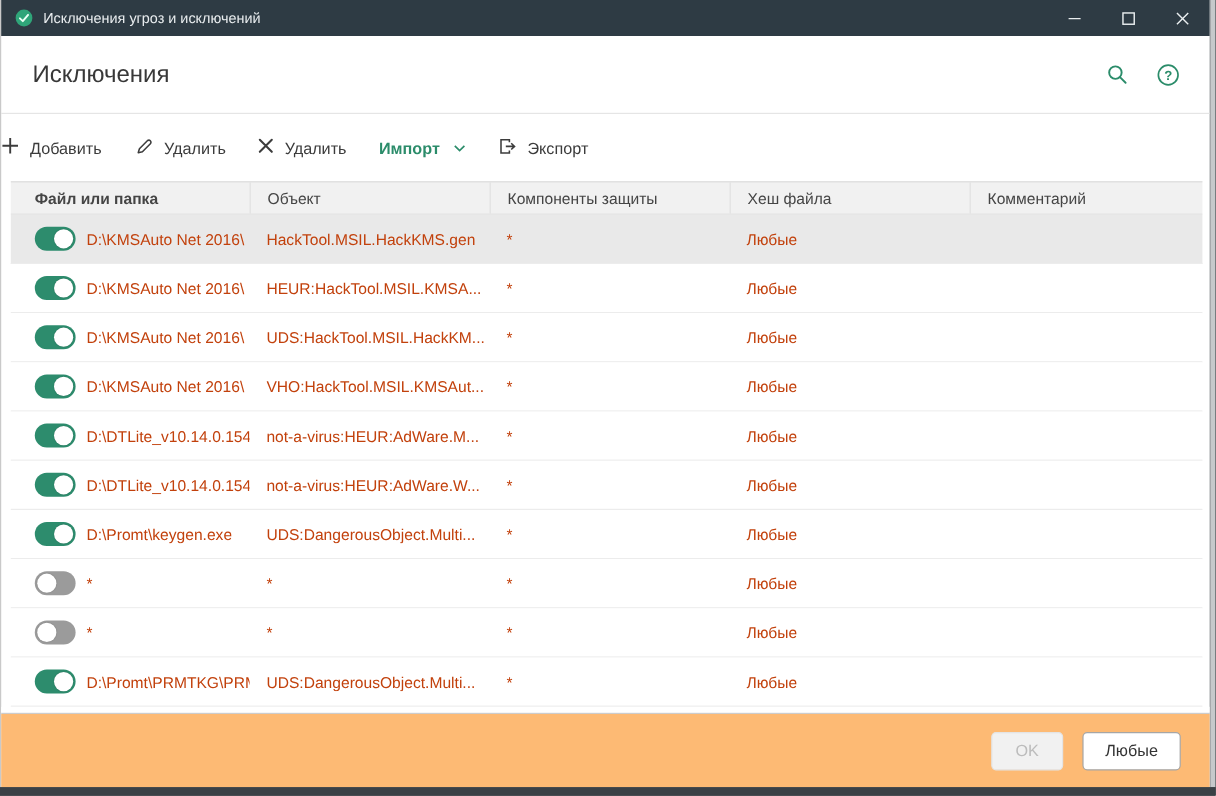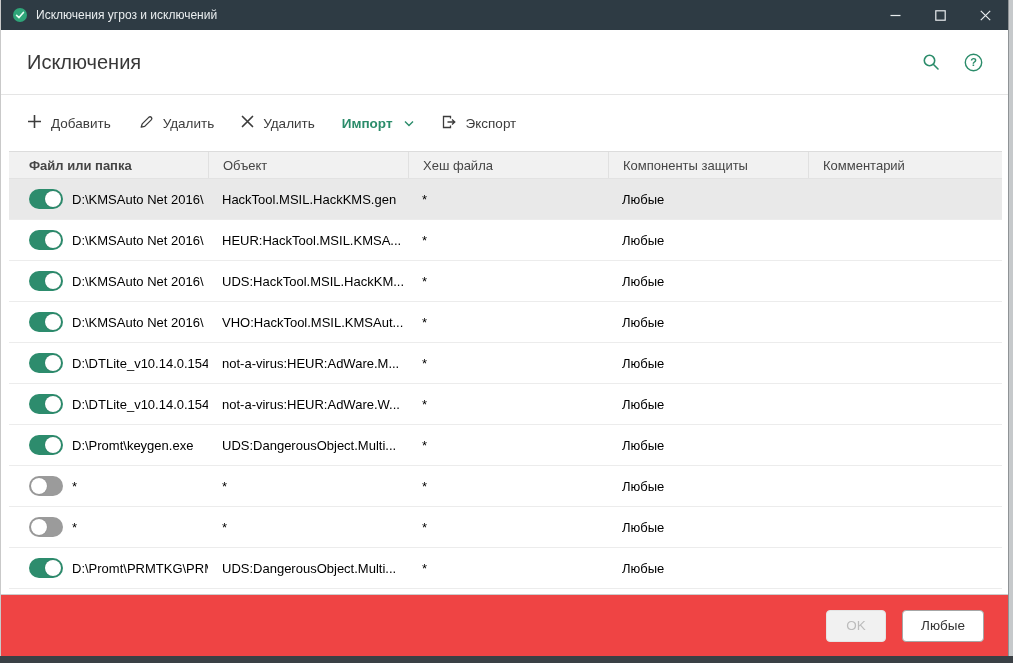--- a/index.html
+++ b/index.html
@@ -22,56 +22,56 @@
   .win-btn { width:45px; height:30px; display:flex; align-items:center; justify-content:center; cursor:default; }
 
   
   .page-header { height:65px; display:flex; align-items:center; padding:0 24px 0 26px;
     border-bottom:1px solid #e5e5e5; flex:0 0 auto; }
   .page-title { font-size:20px; font-weight:400; color:#383838; flex:1 1 auto; }
   .header-icons { display:flex; align-items:center; gap:20px; }
   .icon-btn { width:22px; height:22px; display:flex; align-items:center; justify-content:center; cursor:pointer; }
 
   
-  .toolbar { height:56px; display:flex; align-items:center; padding-left:26px; gap:27px; flex:0 0 auto; }
+  .toolbar { height:56px; display:flex; align-items:center; gap:27px; flex:0 0 auto; }
   .tool-btn { display:flex; align-items:center; gap:9px; background:none; border:none;
     font-family:inherit; font-size:13.5px; color:#3c3c3c; cursor:pointer; padding:0; }
   .tool-btn.green { color:#2b8c6a; }
   .tool-btn .chev { margin-left:2px; display:flex; }
 
   
   .table { flex:0 0 auto; margin:0 6px 0 8px; }
   .thead { display:grid; grid-template-columns:199px 200px 200px 200px 1fr;
     background:#f1f1f1; height:28px; border-top:1px solid #dcdcdc; border-bottom:1px solid #e2e2e2; }
   .th { display:flex; align-items:center; font-size:13px; color:#454545; padding-left:14px;
     white-space:nowrap; overflow:hidden; }
   .th:first-child { padding-left:20px;font-weight:bold; }
   .th + .th { border-left:1px solid #e0e0e0; }
 
   .tr { display:grid; grid-template-columns:199px 200px 200px 200px 1fr; height:41px;
     border-bottom:1px solid #ececec; background:#fff; cursor:default; }
   .tr.selected { background:#e9e9e9; }
   .td { display:flex; align-items:center; padding-left:14px; overflow:hidden; white-space:nowrap; }
   .td-path { padding-left:20px; gap:9px; }
-  .td-text { font-size:13px; color:#000000; overflow:hidden; white-space:nowrap; }
+  .td-text { font-size:13px; color:#c2410c; overflow:hidden; white-space:nowrap; }
 
   
   .toggle { position:relative; width:34px; height:20px; border-radius:10px; flex:0 0 auto; cursor:pointer; }
   .toggle .knob { position:absolute; top:2px; width:16px; height:16px; border-radius:50%;
     background:#fff; box-shadow:0 0 1px rgba(0,0,0,.3); }
   .toggle.on { background:#2d8c6d; }
   .toggle.on .knob { right:2px; }
   .toggle.off { background:#9b9b9b; }
   .toggle.off .knob { left:2px; }
 
   .table-gap { height:5px; background:#fff; }
   .footer-sep { height:1px; background:#cccccc; }
 
   
-  .footer { flex:1 1 auto; background:#ef4444; display:flex; align-items:center;
+  .footer { flex:1 1 auto; background:#fdba74; display:flex; align-items:center;
     justify-content:flex-end; gap:16px; padding-right:24px; }
   .btn { height:32px; border-radius:4px; font-family:inherit; font-size:13.5px; }
   .btn-ok { width:60px; background:#f1f1f1; border:1px solid #e4e4e4; color:#bcbcbc; }
   .btn-cancel { width:82px; background:#ffffff; border:1px solid #a6a6a6; color:#333333; cursor:pointer; }
 </style>
 </head>
 <body>
 
 <div class="stage">
   <div class="window">
@@ -162,22 +162,22 @@
           </svg>
         </span>
         <span>Экспорт</span>
       </button>
     </div>
 
     <div class="table">
       <div class="thead">
         <div class="th">Файл или папка</div>
         <div class="th">Объект</div>
+        <div class="th">Компоненты защиты</div>
         <div class="th">Хеш файла</div>
-        <div class="th">Компоненты защиты</div>
         <div class="th">Комментарий</div>
       </div>
       <div id="table-body">
           <div class="tr selected">
     <div class="td td-path">
       <span class="toggle on">
                 <span class="knob"></span>
               </span>
       <span class="td-text">D:\KMSAuto Net 2016\</span>
     </div>

